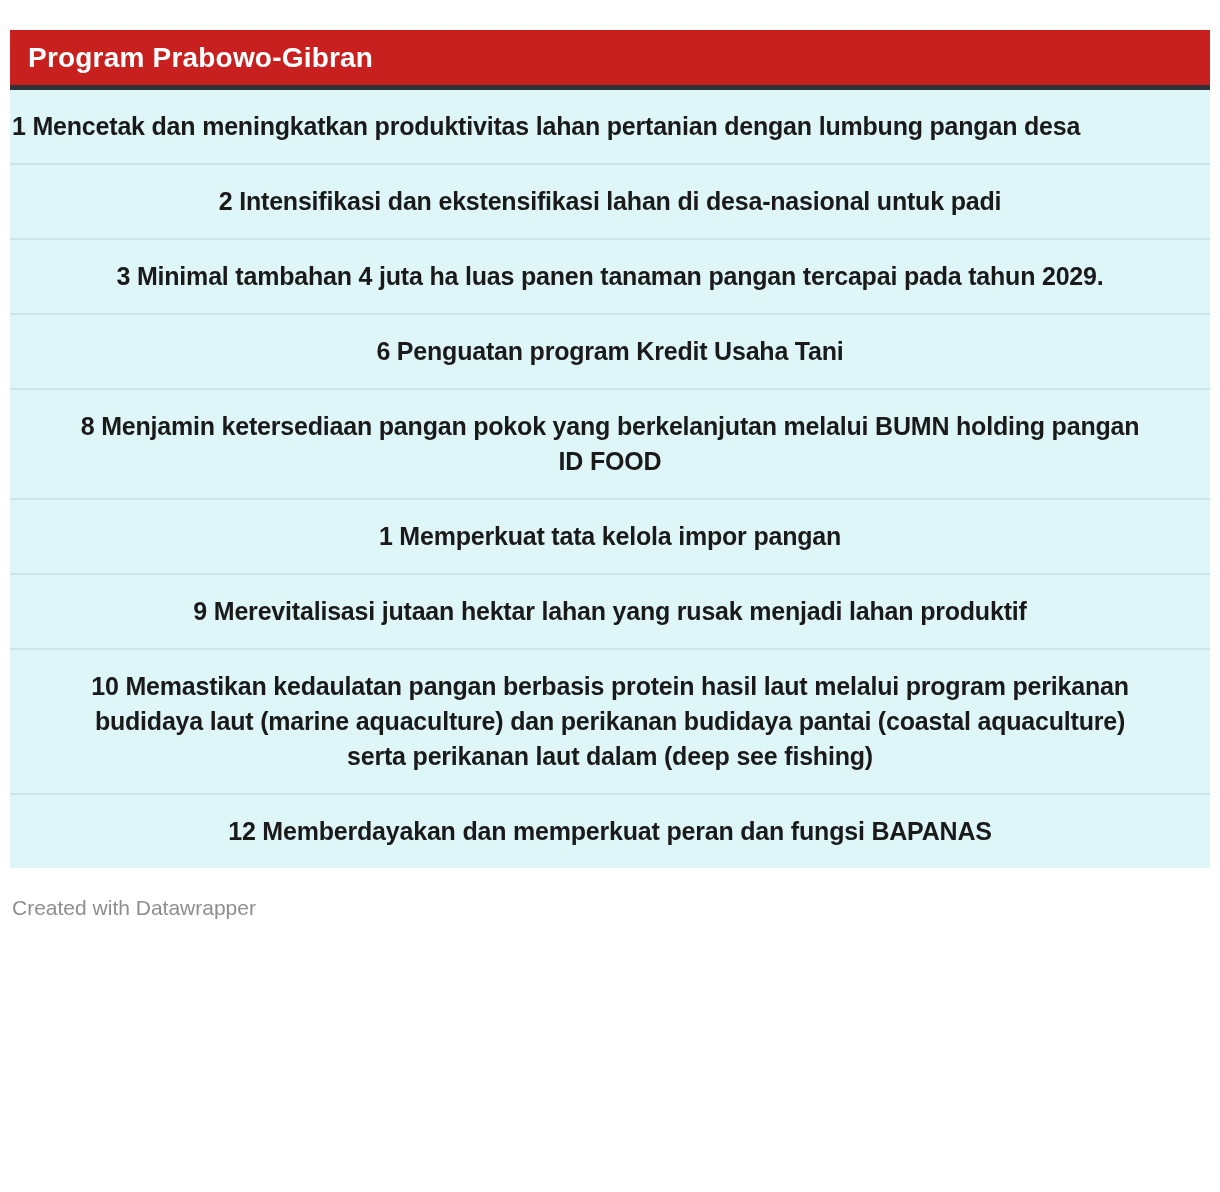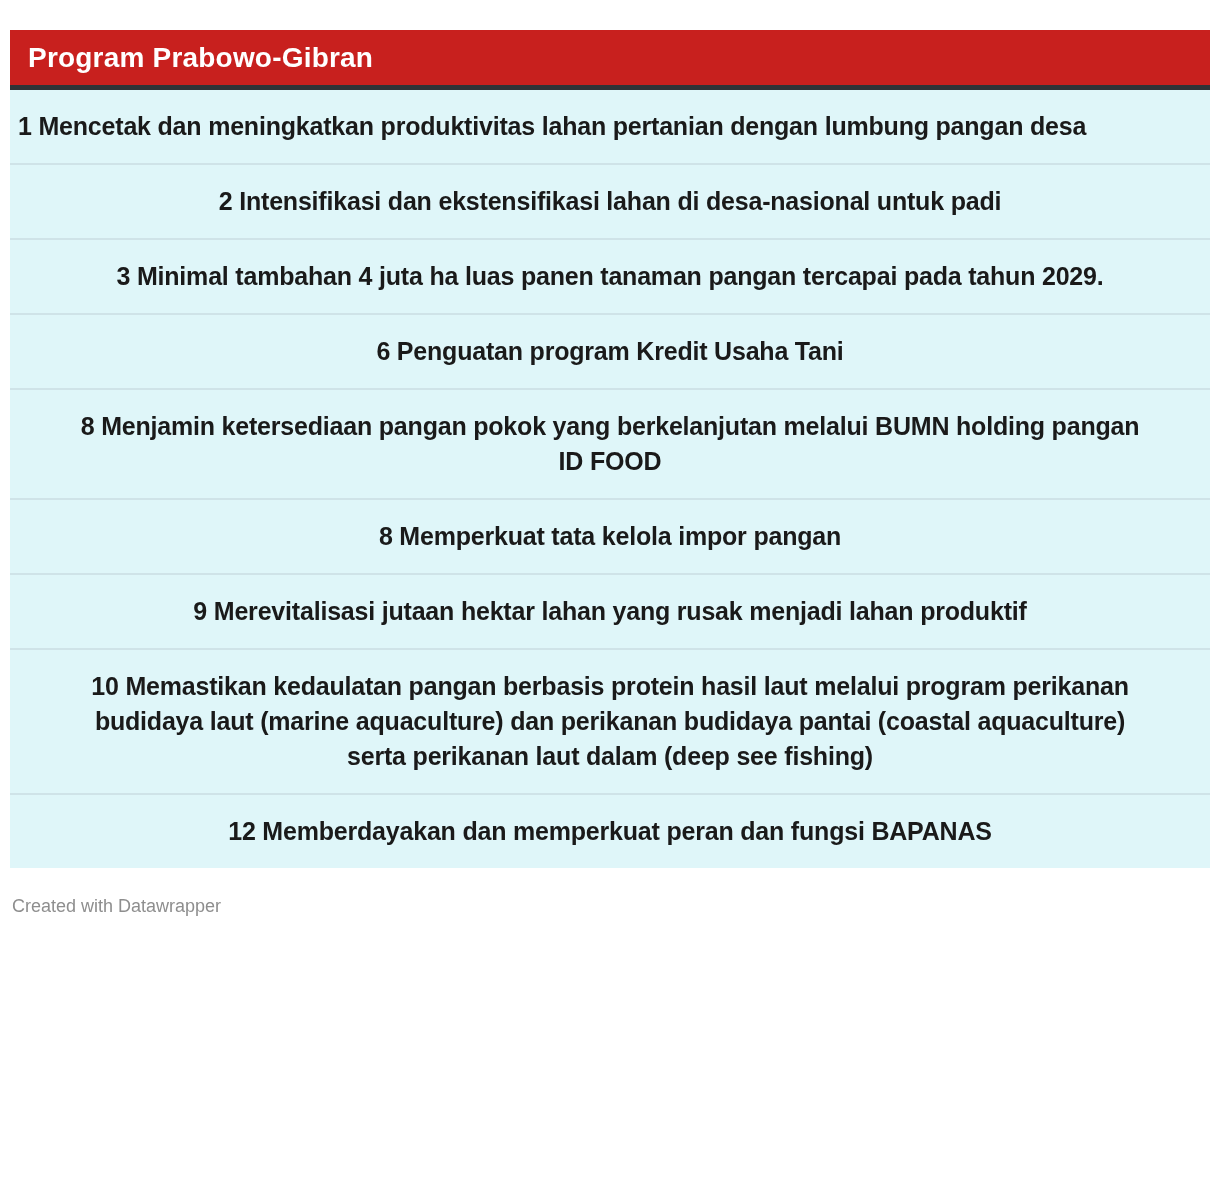--- a/index.html
+++ b/index.html
@@ -30,39 +30,39 @@
     border-bottom: 5px solid var(--header-border, #2f3337);
     font-size: 28px;
     font-weight: 700;
     letter-spacing: 0.2px;
   }
   .table-body {
     width: 100%;
   }
   .row {
     background: var(--row-bg, #dff6f9);
-    padding: 19px 8px;
+    padding: 19px 2px;
     box-sizing: border-box;
   }
   .row + .row {
     border-top: 2px solid var(--row-separator, #cfe3e8);
     text-align: center;
   }
   .row-text {
     display: block;
     color: var(--row-text, #1a1a1a);
     font-size: 25px;
     line-height: 35px;
     font-weight: 700;
     letter-spacing: -0.2px;
     white-space: pre-line;
   }
   .footer {
     padding: 28px 2px 0 2px;
-    font-size: 18px;
+    font-size: 21px;
     color: var(--footer-text, #8e8e8e);
     font-weight: 400;
   }
   .footer a {
     color: inherit;
     text-decoration: none;
     cursor: pointer;
   }
 </style>
 </head>
@@ -84,21 +84,21 @@
     <span class="row-text">3 Minimal tambahan 4 juta ha luas panen tanaman pangan tercapai pada tahun 2029.</span>
   </div>
         <div class="row">
     <span class="row-text">6 Penguatan program Kredit Usaha Tani</span>
   </div>
         <div class="row">
     <span class="row-text">8 Menjamin ketersediaan pangan pokok yang berkelanjutan melalui BUMN holding pangan
 ID FOOD</span>
   </div>
         <div class="row">
-    <span class="row-text">8 Memperkuat tata kelola impor pangan</span>
+    <span class="row-text">1 Memperkuat tata kelola impor pangan</span>
   </div>
         <div class="row">
     <span class="row-text">9 Merevitalisasi jutaan hektar lahan yang rusak menjadi lahan produktif</span>
   </div>
         <div class="row">
     <span class="row-text">10 Memastikan kedaulatan pangan berbasis protein hasil laut melalui program perikanan
 budidaya laut (marine aquaculture) dan perikanan budidaya pantai (coastal aquaculture)
 serta perikanan laut dalam (deep see fishing)</span>
   </div>
         <div class="row">

